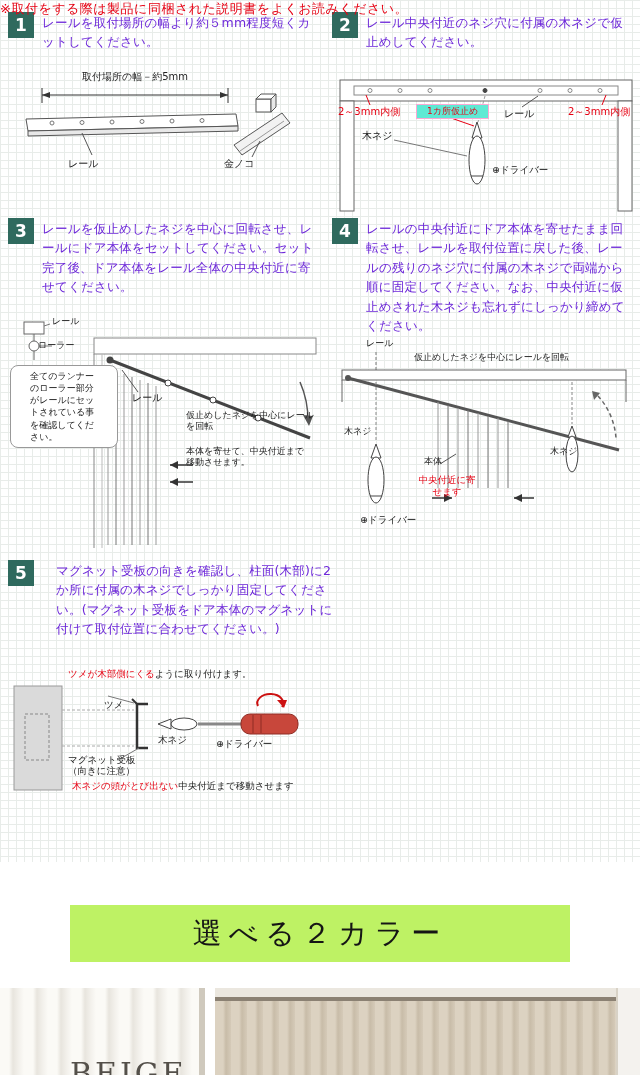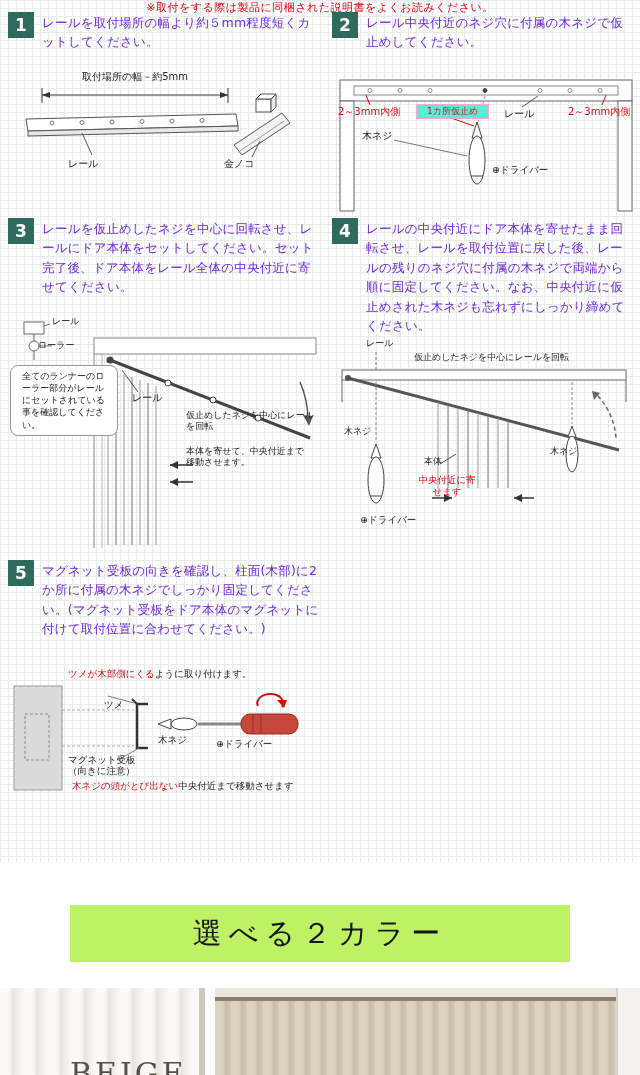--- a/index.html
+++ b/index.html
@@ -31,25 +31,25 @@
   .s9 { font-size:9px; }
   .s95 { font-size:9.5px; }
   .wrap { white-space:normal; }
   .red { color:#e60012; }
   .redbox {
     position:absolute; border:1px solid #f9a8d4; color:#e60012; background:#5eead4;
     font-size:9px; padding:0 10px; line-height:1.4; white-space:nowrap;
   }
   .callout-bubble {
     position:absolute; border:1px solid #999; border-radius:8px; background:#fff;
-    font-size:9px; line-height:1.35; padding:4px 11px; color:#222; width:108px;
+    font-size:9px; line-height:1.35; padding:4px 19px; color:#222; width:108px;
   }
   .note-line {
-    position:absolute; left:0; top:820; width:640px; text-align:center;
-    color:#e60012; font-size:11px; letter-spacing:0.5px;
+    position:absolute; left:0; top:820; width:640px; 
+    color:#e60012; font-size:13px; letter-spacing:0.5px;
   }
   .banner {
     position:absolute; left:70px; top:905px; width:500px; height:57px;
     background:#bef264; display:flex; align-items:center; justify-content:center;
   }
   .banner-text {
     font-family:"DejaVu Serif","Liberation Serif",serif;
     font-size:29px; letter-spacing:7px; color:#151515;
   }
   .swatch-left {
@@ -229,21 +229,21 @@
   <div class="dlabel s9" style="left:8px;top:88px;">木ネジ</div>
   <div class="dlabel s9" style="left:88px;top:118px;">本体</div>
   <div class="dlabel s95 red wrap" style="left:80px;top:136px;width:62px;text-align:center;">中央付近に寄せます</div>
   <div class="dlabel s9" style="left:214px;top:108px;">木ネジ</div>
   <div class="dlabel s95" style="left:24px;top:176px;">⊕ドライバー</div>
 </div>
 
 <div class="badge" style="left:8px;top:560px;">
   <span>5</span>
 </div>
-<div class="step-text" style="left:42px;top:561px;width:278px;">マグネット受板の向きを確認し、柱面(木部)に2か所に付属の木ネジでしっかり固定してください。(マグネット受板をドア本体のマグネットに付けて取付位置に合わせてください。)</div>
+<div class="step-text" style="left:56px;top:561px;width:278px;">マグネット受板の向きを確認し、柱面(木部)に2か所に付属の木ネジでしっかり固定してください。(マグネット受板をドア本体のマグネットに付けて取付位置に合わせてください。)</div>
 
 <div class="diagram" style="left:8px;top:668px;width:312px;height:128px;">
   <svg width="312" height="128">
     <rect x="6" y="18" width="48" height="104" fill="#dadada" stroke="#999"></rect>
     <rect x="17" y="46" width="24" height="46" fill="none" stroke="#888" stroke-dasharray="3 2"></rect>
     <line x1="54" y1="42" x2="126" y2="42" stroke="#aaa" stroke-dasharray="3 2"></line>
     <line x1="54" y1="78" x2="126" y2="78" stroke="#aaa" stroke-dasharray="3 2"></line>
     <path d="M 140,36 h -11 v 44 h 11" fill="none" stroke="#333" stroke-width="2.5"></path>
     <line x1="129" y1="36" x2="124" y2="31" stroke="#333" stroke-width="2"></line>
     <polygon points="150,56 163,51 163,61" fill="#fff" stroke="#444"></polygon>

